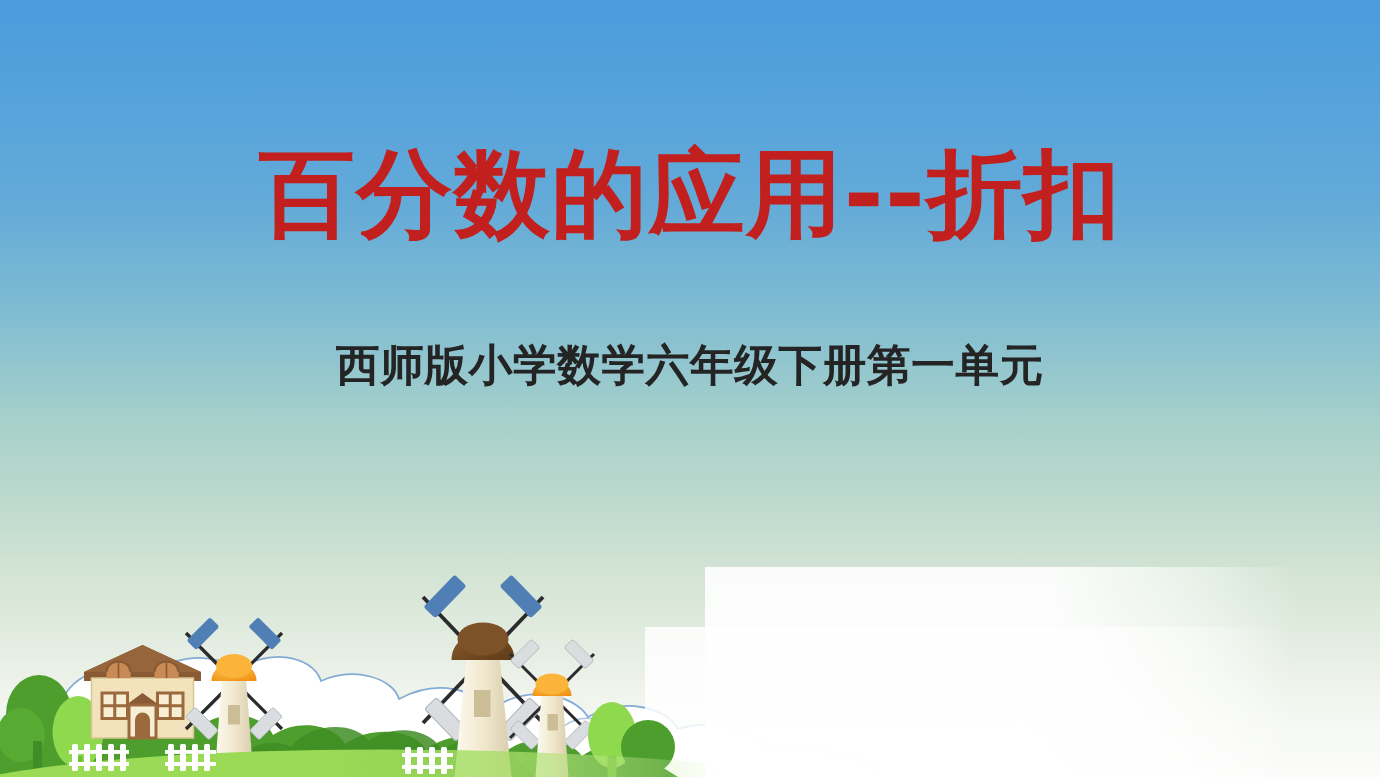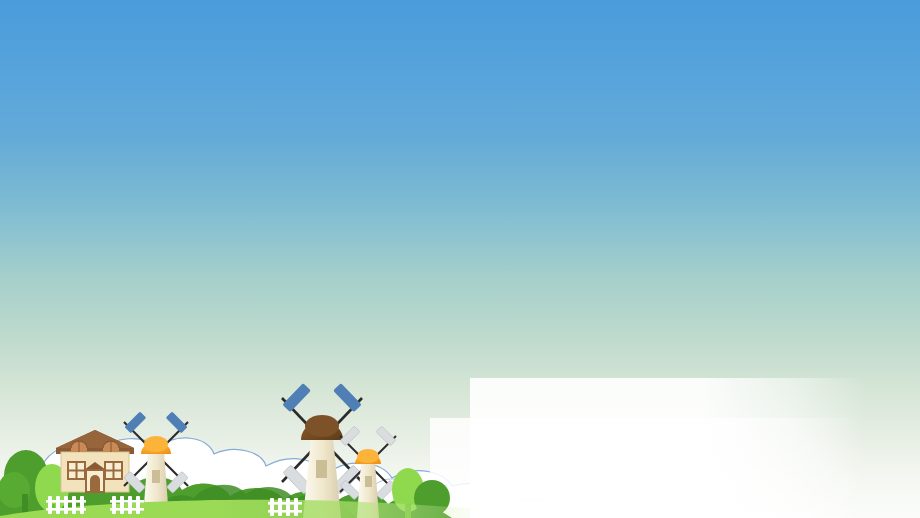--- a/index.html
+++ b/index.html
@@ -76,21 +76,27 @@
     height: 140px;
     z-index: 10;
   }
   #scenery svg { display: block; width: 920px; height: 140px; }
 </style>
 </head>
 <body>
 
 <div id="slide">
 
-
+  <div class="title-wrap">
+    <span class="slide-title">百分数的应用--折扣</span>
+  </div>
+
+  <div class="subtitle-wrap">
+    <span class="slide-subtitle">西师版小学数学六年级下册第一单元</span>
+  </div>
 
   <div id="scenery">
     <svg viewBox="0 0 920 140" xmlns="http://www.w3.org/2000/svg" preserveAspectRatio="none">
       <defs>
         <linearGradient id="gFadeRight" x1="0" y1="0" x2="1" y2="0">
           <stop offset="0" stop-color="#ffffff" stop-opacity="1"></stop>
           <stop offset="0.52" stop-color="#ffffff" stop-opacity="1"></stop>
           <stop offset="0.72" stop-color="#ffffff" stop-opacity="0.55"></stop>
           <stop offset="0.88" stop-color="#ffffff" stop-opacity="0"></stop>
         </linearGradient>

